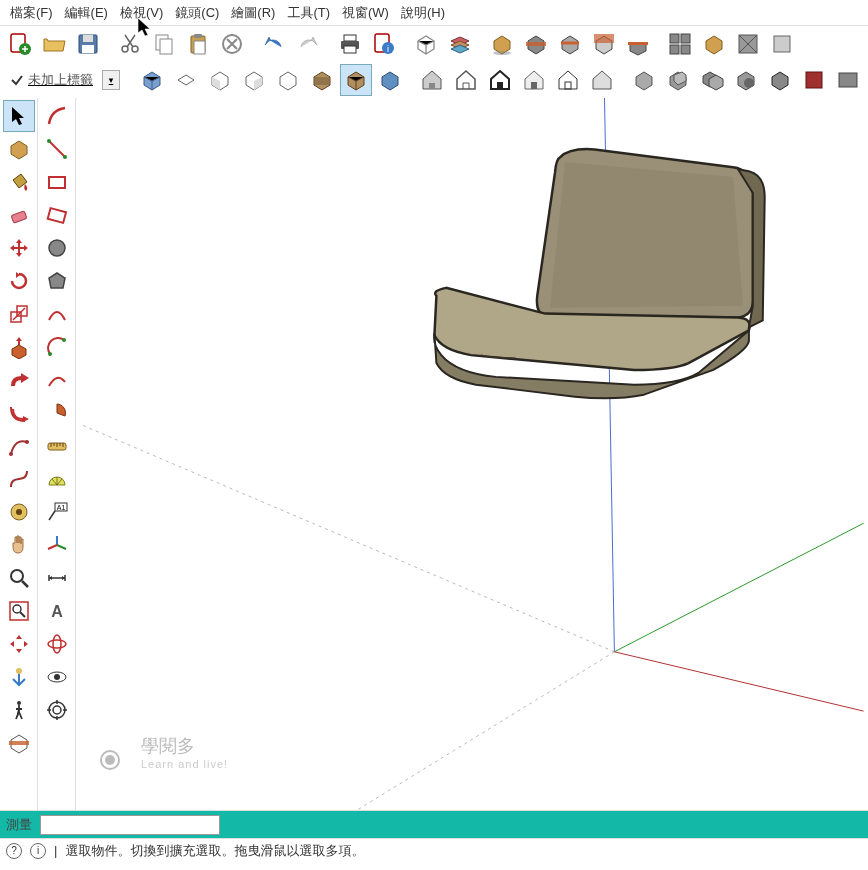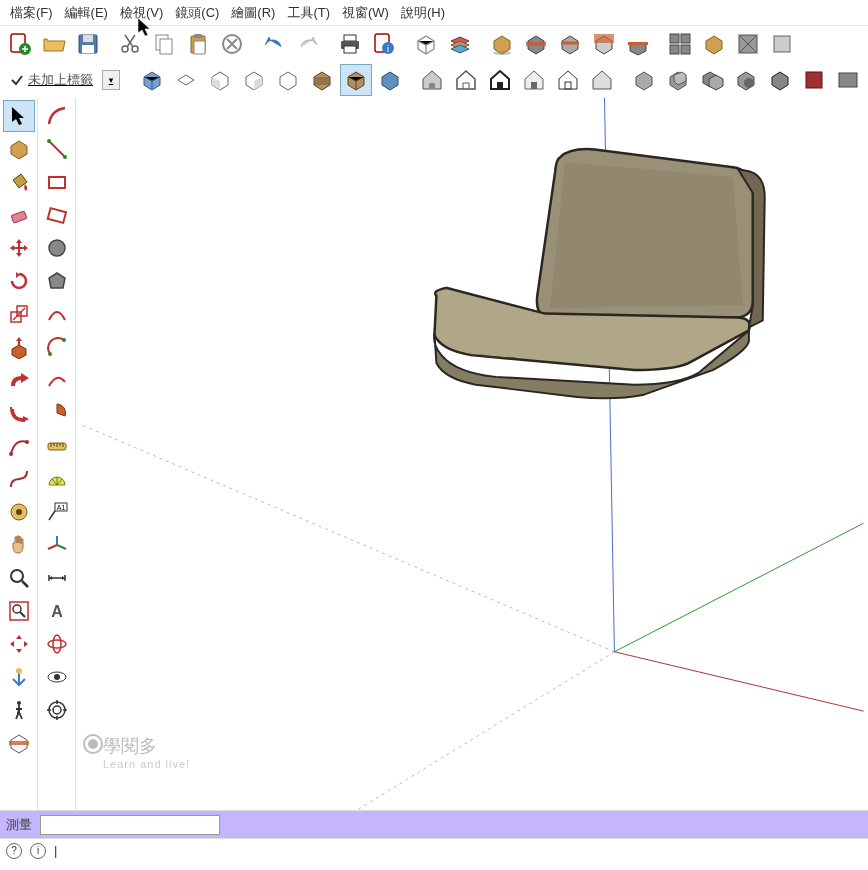--- a/index.html
+++ b/index.html
@@ -13,25 +13,25 @@
 .tag-dropdown { display: flex; align-items: center; gap: 4px; padding: 0 6px; text-decoration: underline; }
 .tag-dropdown .chk { width: 14px; height: 14px; }
 .tag-dropdown .txt { min-width: 70px; color: #555; }
 .tag-dropdown .dd-btn { width: 18px; height: 20px; border: 1px solid #aaa; background: #f0f0f0; display: inline-flex; align-items: center; justify-content: center; font-size: 9px; }
 .main-area { display: flex; height: calc(100% - 26px - 40px - 40px - 28px - 24px); position: relative; }
 .left-toolbar { width: 38px; background: #fff; border-right: 1px solid #e0e0e0; display: flex; flex-direction: column; align-items: center; padding-top: 2px; gap: 1px; }
 .left-toolbar2 { width: 38px; background: #fff; border-right: 1px solid #e0e0e0; display: flex; flex-direction: column; align-items: center; padding-top: 2px; gap: 1px; }
 .sm-icon { width: 32px; height: 32px; display: flex; align-items: center; justify-content: center; cursor: pointer; border: 1px solid transparent; }
 .sm-icon.active { background: #cce4f7; border: 1px solid #7ab; }
 .viewport { flex: 1; position: relative; background: #fff; overflow: hidden; }
-.watermark { position: absolute; left: 7px; bottom: 40px; color: #bbb; font-size: 14px; display: flex; align-items: flex-start; gap: 0; }
+.watermark { position: absolute; left: 24px; bottom: 40px; color: #bbb; font-size: 14px; display: flex; align-items: flex-end; gap: 21px; }
 .watermark .wm-circ { width: 20px; height: 20px; border: 2px solid #bbb; border-radius: 50%; position: relative; }
 .watermark .wm-circ::after { content: ""; position: absolute; width: 10px; height: 10px; background: #bbb; border-radius: 50%; left: 3px; top: 3px; }
 .watermark .wm-sub { font-size: 11px; color: #ccc; letter-spacing: 1px; }
-.bottom-bar { height: 28px; background: #c4b5fd; border-top: 1px solid #ddd; display: flex; align-items: center; padding: 0 6px; gap: 8px; }
+.bottom-bar { height: 28px; background: #14b8a6; border-top: 1px solid #ddd; display: flex; align-items: center; padding: 0 6px; gap: 8px; }
 .bottom-bar .lbl { color: #444; }
 .bottom-bar .input-box { width: 180px; height: 20px; border: 1px solid #999; background: #fff; }
 .status-bar { height: 24px; background: #fff; border-top: 1px solid #ddd; display: flex; align-items: center; padding: 0 6px; gap: 8px; color: #333; }
 .status-bar .status-icon { width: 16px; height: 16px; border: 1px solid #666; border-radius: 50%; display: inline-flex; align-items: center; justify-content: center; font-size: 10px; }
 .cursor-arrow { position: absolute; left: 138px; top: 18px; z-index: 100; pointer-events: none; }
 svg { display: block; }
 </style>
 </head>
 <body>
 
@@ -598,13 +598,14 @@
 
 <div class="bottom-bar">
   <span class="lbl">測量</span>
   <input class="input-box" value="" style="">
 </div>
 
 <div class="status-bar">
   <span class="status-icon">?</span>
   <span class="status-icon">i</span>
   <span>|</span>
+  <span>選取物件。切換到擴充選取。拖曳滑鼠以選取多項。</span>
 </div>
 
 </body></html>

